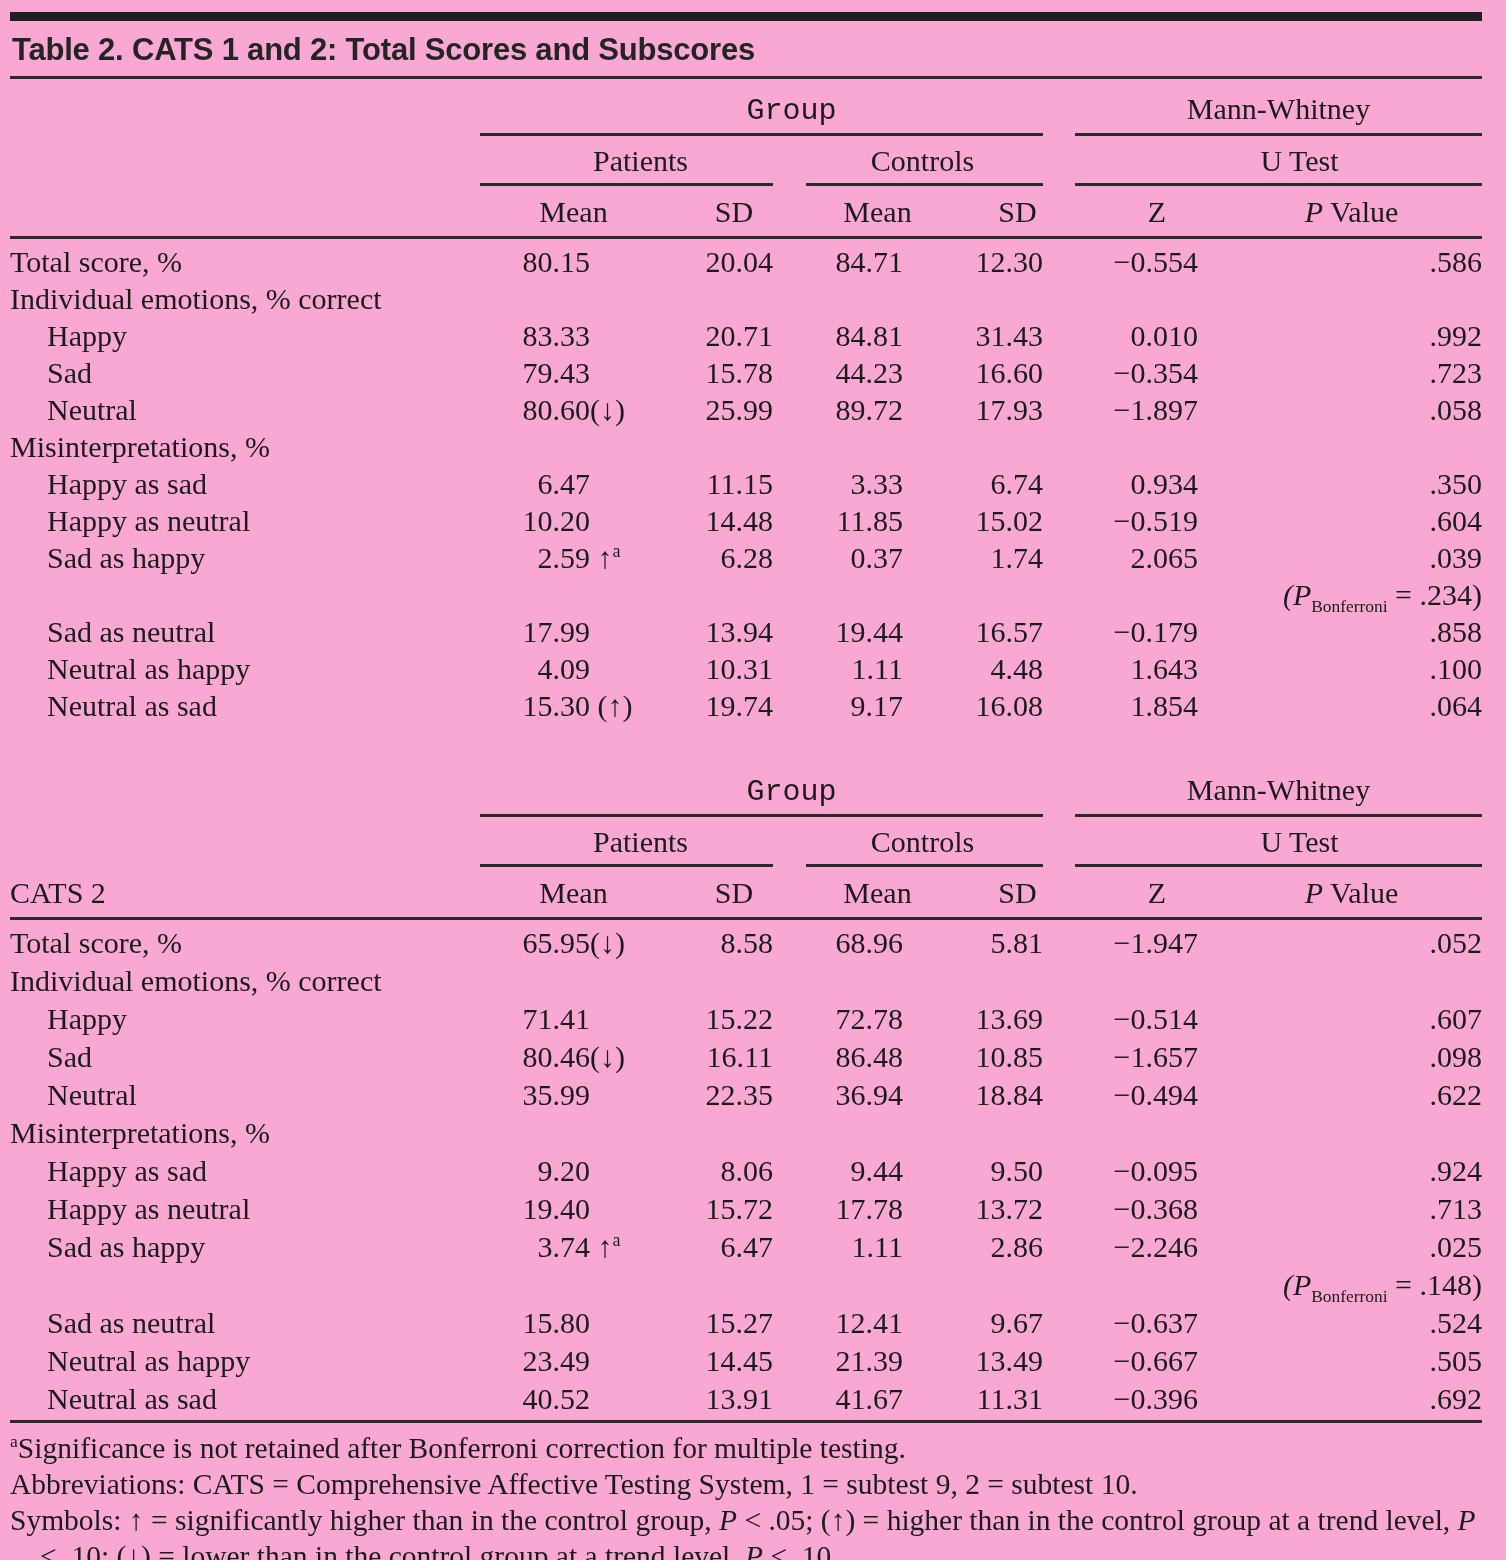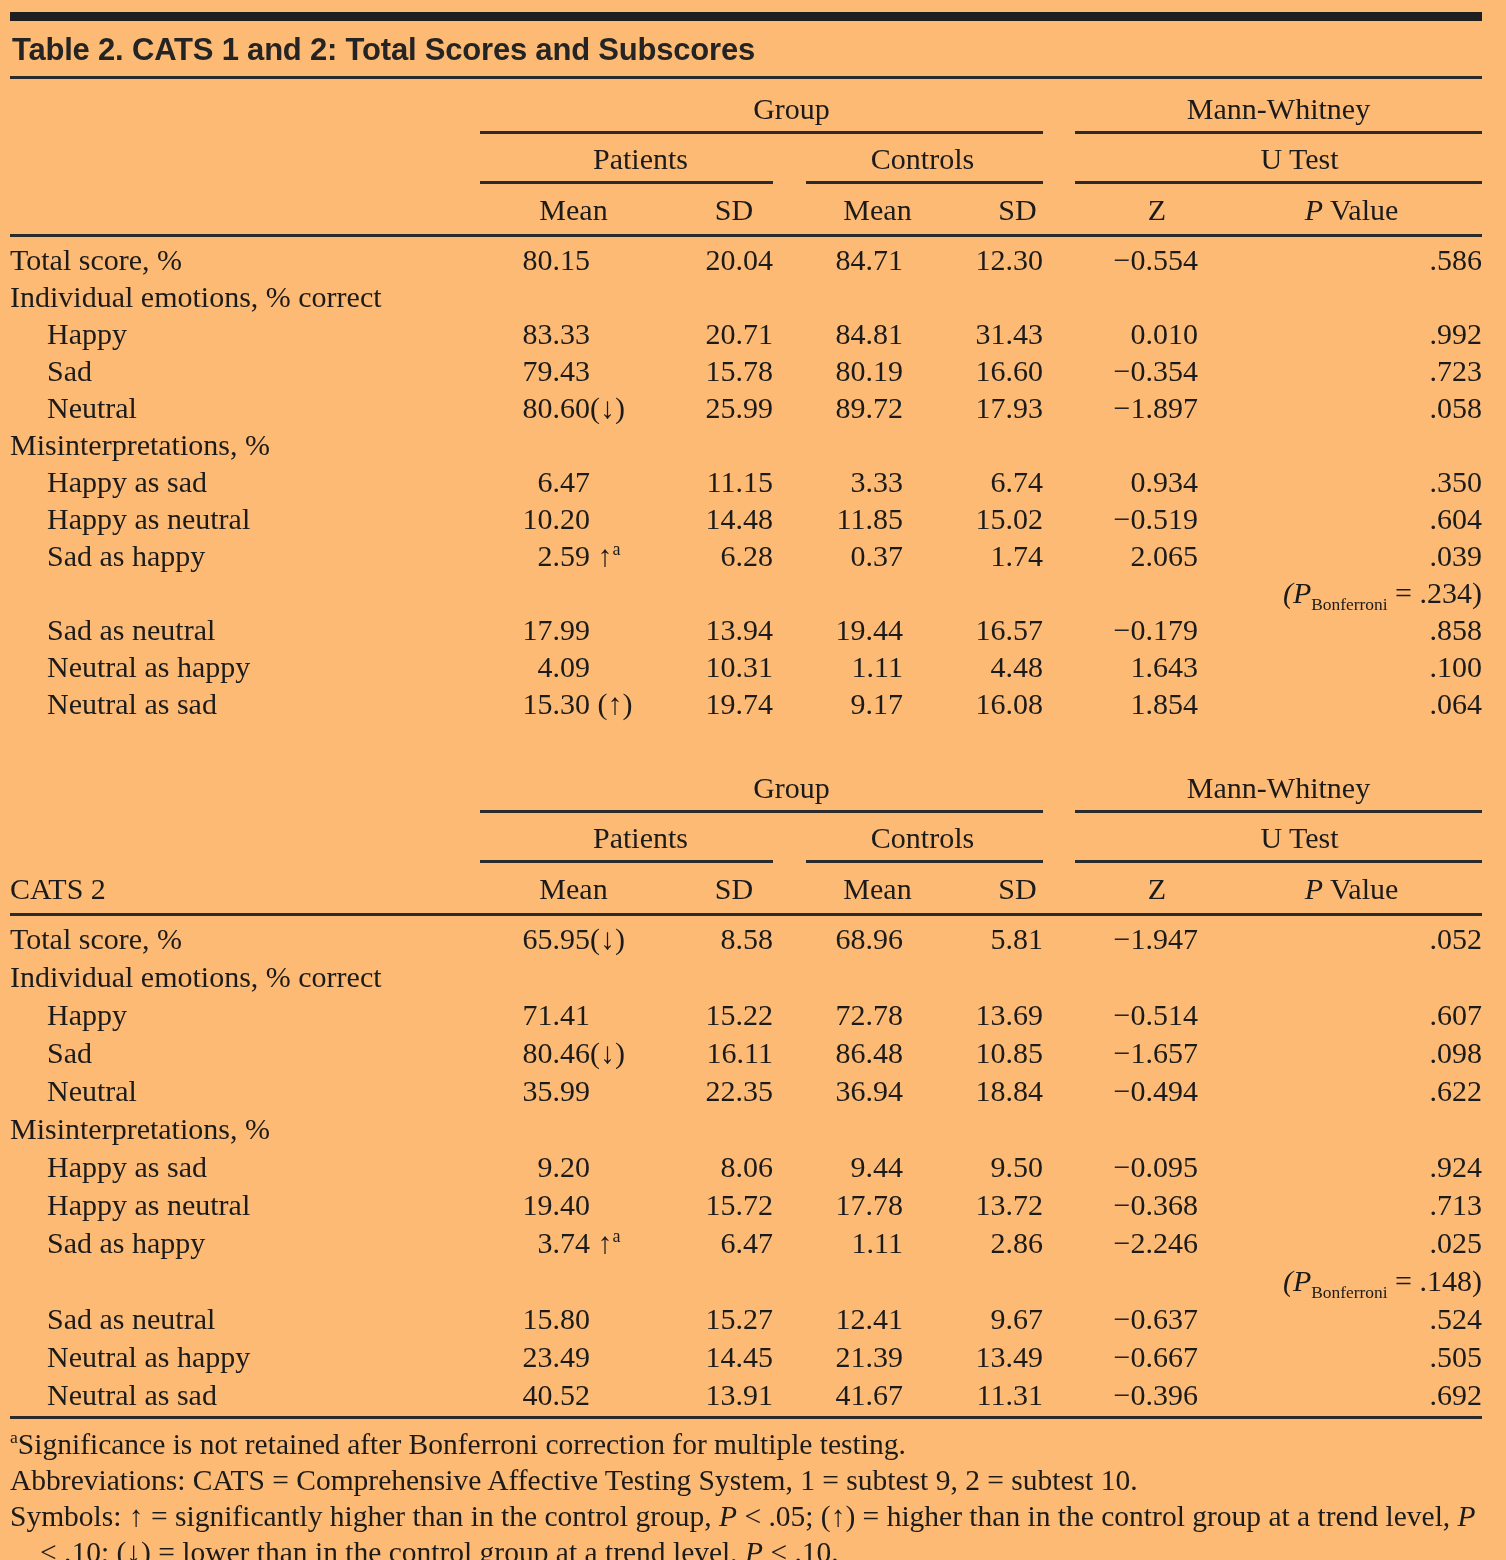--- a/index.html
+++ b/index.html
@@ -1,39 +1,39 @@
 <!DOCTYPE html>
 <html><head>
 <meta charset="utf-8">
 <style>
   html,body{margin:0;padding:0;background:#fff;}
   .page{
     position:relative;width:1506px;height:1560px;box-sizing:border-box;
-    background:#fdba74;color:#1b1b1b;overflow:hidden;
+    background:#f9a8d4;color:#1b1b1b;overflow:hidden;
     padding:0 24px 0 10px;
     font-family:"Liberation Serif","DejaVu Serif",serif;
   }
   .topbar{height:9px;background:#1f1f1f;margin-top:12px;}
   .title{
     font-family:"Liberation Sans",sans-serif;font-weight:700;
     font-size:31px;line-height:36px;letter-spacing:-0.2px;color:#242424;
     margin:11px 0 0 2px;
   }
   .title-rule{border-bottom:3px solid #2b2b2b;margin-top:8px;}
 
   .thead,.trow{display:grid;grid-template-columns:470px 110px 183px 130px 140px 155px 284px;}
   .thead{margin-top:14px;border-bottom:3px solid #2b2b2b;}
   .hspan{font-size:30px;line-height:32px;text-align:center;padding-bottom:6px;border-bottom:3px solid #2b2b2b;}
   .hspan > span{position:relative;}
   .ga  {grid-column:2/6;grid-row:1;}
   .gmw {grid-column:6/8;grid-row:1;margin-left:32px;}
   .gpat{grid-column:2/4;grid-row:2;margin-top:9px;}
   .gctl{grid-column:4/6;grid-row:2;margin-top:9px;margin-left:33px;}
   .gut {grid-column:6/8;grid-row:2;margin-top:9px;margin-left:32px;}
-  .ga span{left:30px;} .gpat span{left:14px;} .gctl span{left:-2px;} .gut span{left:21px;}
+  .ga span{left:30px;font-family:Liberation Mono, monospace;} .gpat span{left:14px;} .gctl span{left:-2px;} .gut span{left:21px;}
   .rc{grid-row:3;font-size:30px;line-height:34px;text-align:center;align-self:end;padding:9px 0 7px;}
   .rc > span{position:relative;margin-left:13px;}
   .sec-label{grid-column:1;text-align:left;white-space:nowrap;}
   .h-pm{grid-column:2;} .h-psd{grid-column:3;} .h-cm{grid-column:4;}
   .h-csd{grid-column:5;} .h-z{grid-column:6;} .h-pv{grid-column:7;}
   .h-pm span{left:32px;} .h-psd span{left:46px;} .h-cm span{left:33px;}
   .h-csd span{left:38px;} .h-z span{left:30px;} .h-pv span{left:5px;}
 
   .tbody{margin-top:4px;}
   .trow{height:37px;line-height:37px;font-size:30px;}
@@ -98,21 +98,21 @@
           <div class="cell num c-psd"><span class="v">20.71</span></div>
           <div class="cell num c-cm"><span class="v">84.81</span></div>
           <div class="cell num c-csd"><span class="v">31.43</span></div>
           <div class="cell num c-z"><span class="v">0.010</span></div>
           <div class="cell num c-p"><span class="v">.992</span></div>
         </div>
         <div class="trow data-row">
           <div class="cell lab ind">Sad</div>
           <div class="cell num c-pm"><span class="v">79.43</span></div>
           <div class="cell num c-psd"><span class="v">15.78</span></div>
-          <div class="cell num c-cm"><span class="v">80.19</span></div>
+          <div class="cell num c-cm"><span class="v">44.23</span></div>
           <div class="cell num c-csd"><span class="v">16.60</span></div>
           <div class="cell num c-z"><span class="v">−0.354</span></div>
           <div class="cell num c-p"><span class="v">.723</span></div>
         </div>
         <div class="trow data-row">
           <div class="cell lab ind">Neutral</div>
           <div class="cell num c-pm"><span class="v">80.60</span><span class="sfx"><span>(↓)</span></span></div>
           <div class="cell num c-psd"><span class="v">25.99</span></div>
           <div class="cell num c-cm"><span class="v">89.72</span></div>
           <div class="cell num c-csd"><span class="v">17.93</span></div>

